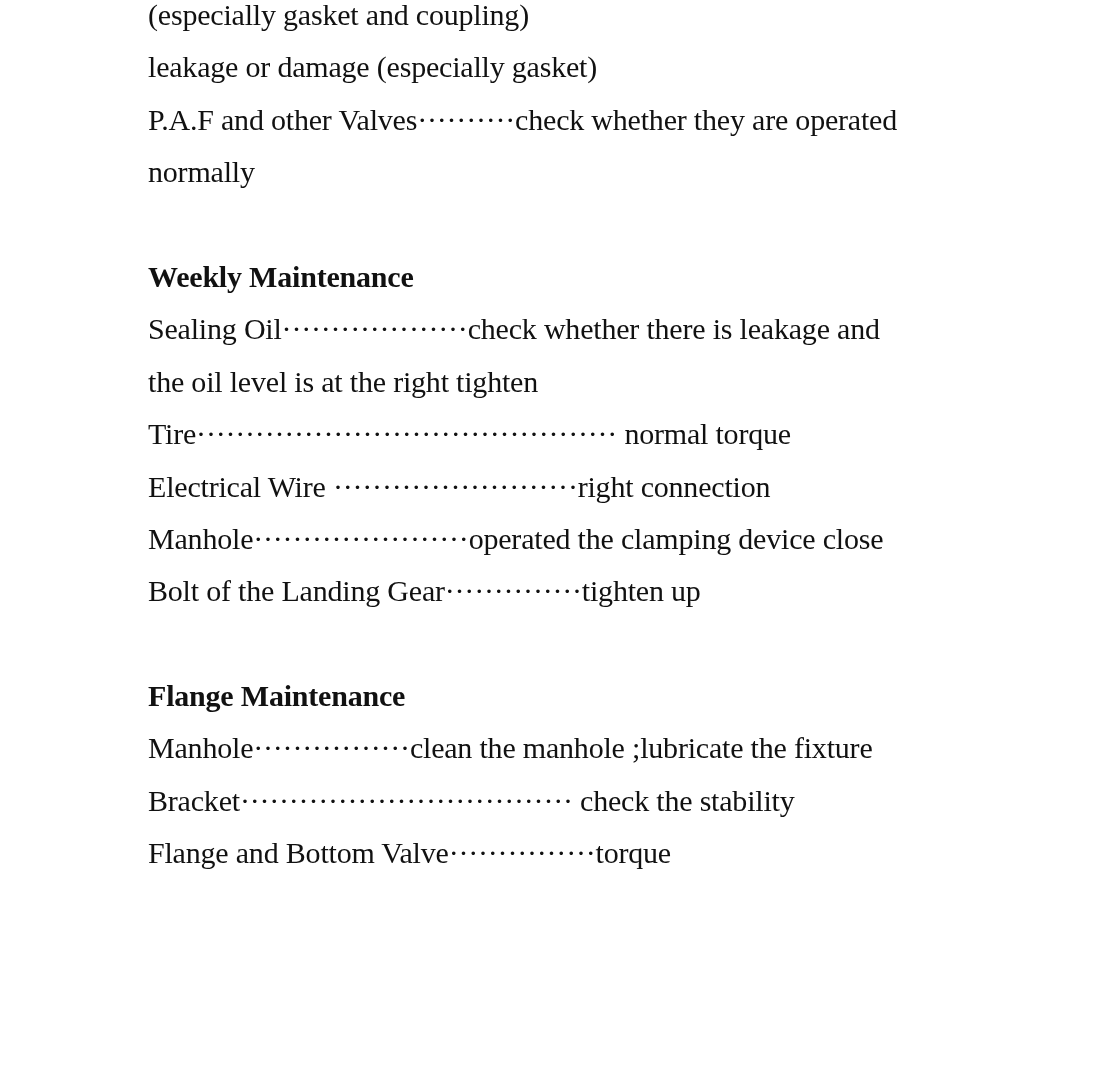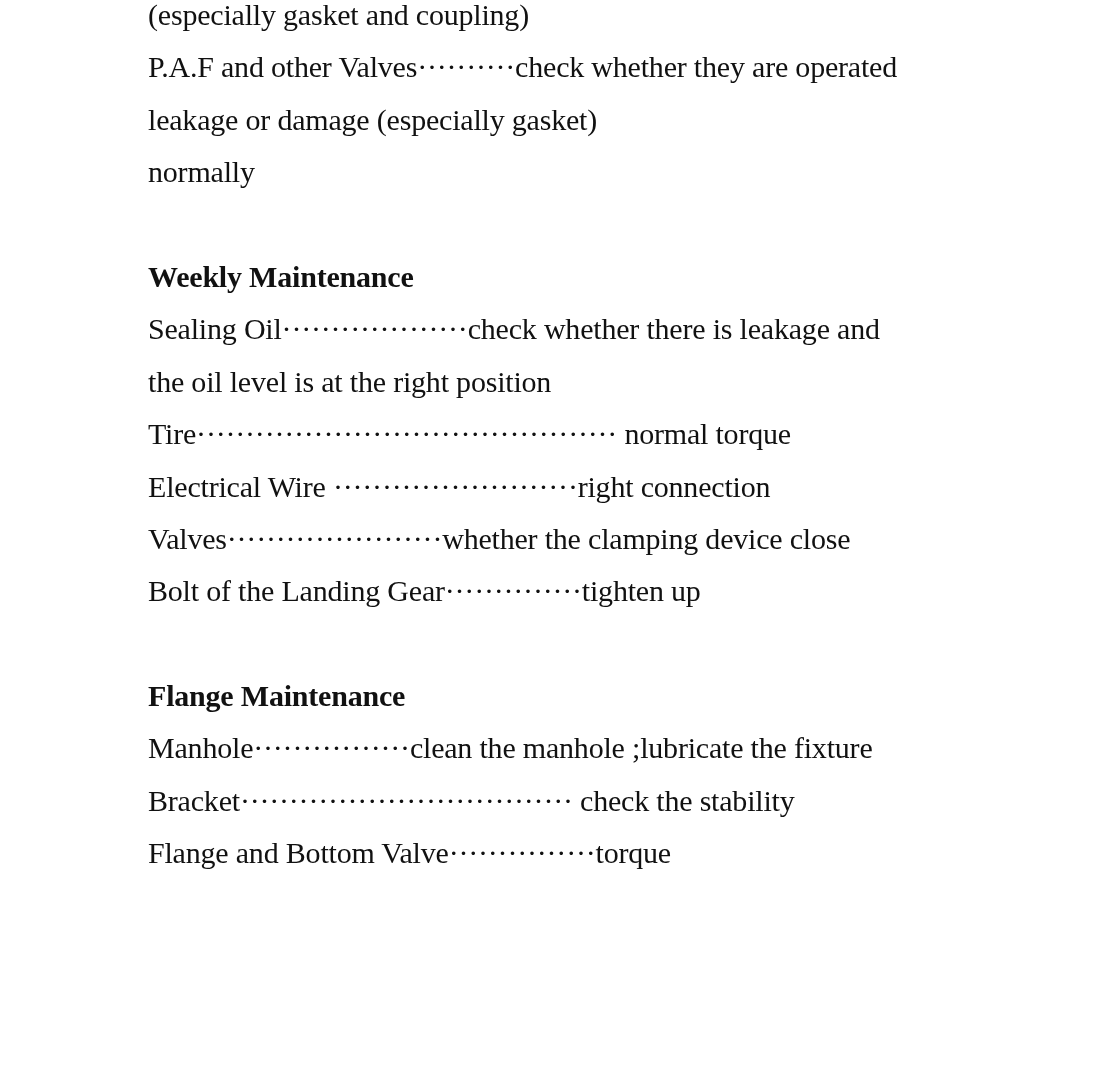--- a/index.html
+++ b/index.html
@@ -35,31 +35,31 @@
     font-weight: bold;
   }
 </style>
 </head>
 <body>
 
 <div class="page" style="background: rgb(255, 255, 255); color: rgb(17, 17, 17);">
   <div class="doc">
       <section class="section">
         <div class="doc-line">(especially gasket and coupling)</div>
+        <div class="doc-line">leakage or damage (especially gasket)</div>
         <div class="doc-line">P.A.F and other Valves··········check whether they are operated</div>
-        <div class="doc-line">leakage or damage (especially gasket)</div>
         <div class="doc-line">normally</div>
       </section>
       <section class="section">
         <div class="doc-line section-heading">Weekly Maintenance</div>
         <div class="doc-line">Sealing Oil···················check whether there is leakage and</div>
-        <div class="doc-line">the oil level is at the right position</div>
+        <div class="doc-line">the oil level is at the right tighten</div>
         <div class="doc-line">Tire··········································· normal torque</div>
         <div class="doc-line">Electrical Wire ·························right connection</div>
-        <div class="doc-line">Valves······················whether the clamping device close</div>
+        <div class="doc-line">Manhole······················operated the clamping device close</div>
         <div class="doc-line">Bolt of the Landing Gear··············tighten up</div>
       </section>
       <section class="section">
         <div class="doc-line section-heading">Flange Maintenance</div>
         <div class="doc-line">Manhole················clean the manhole ;lubricate the fixture</div>
         <div class="doc-line">Bracket·································· check the stability</div>
         <div class="doc-line">Flange and Bottom Valve···············torque</div>
       </section>
     </div>
 </div>

